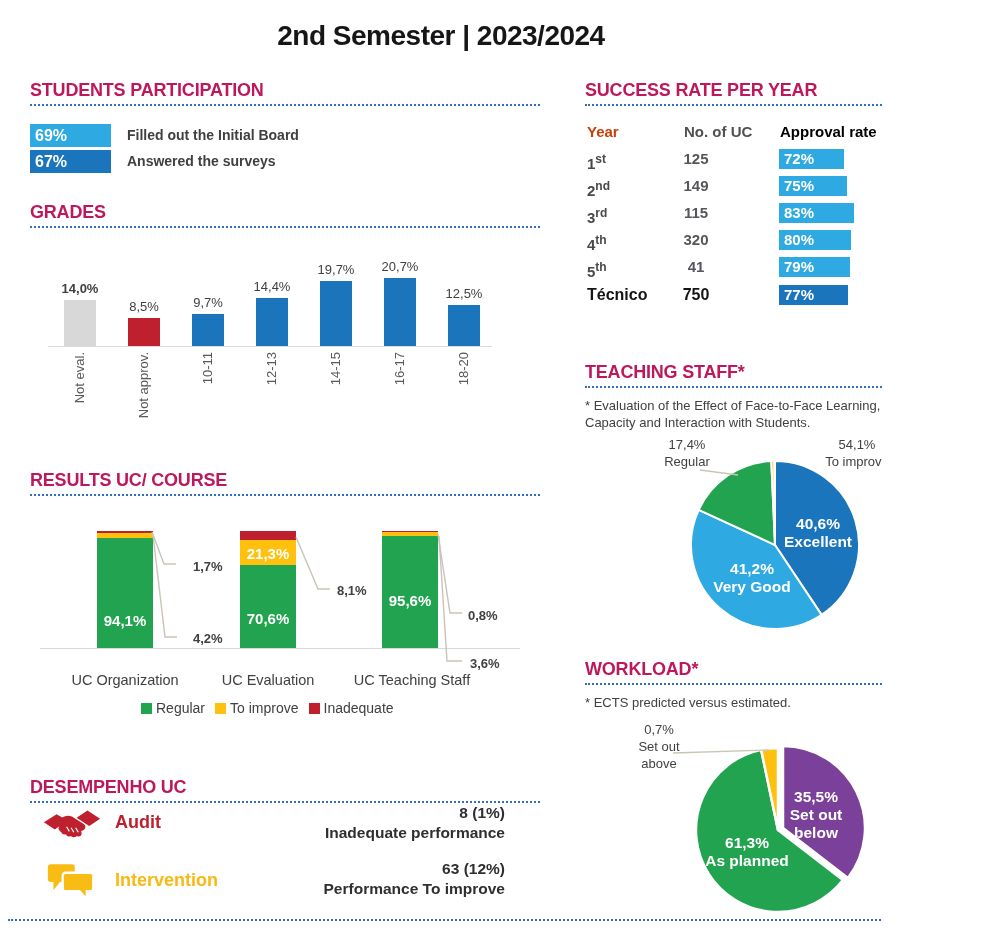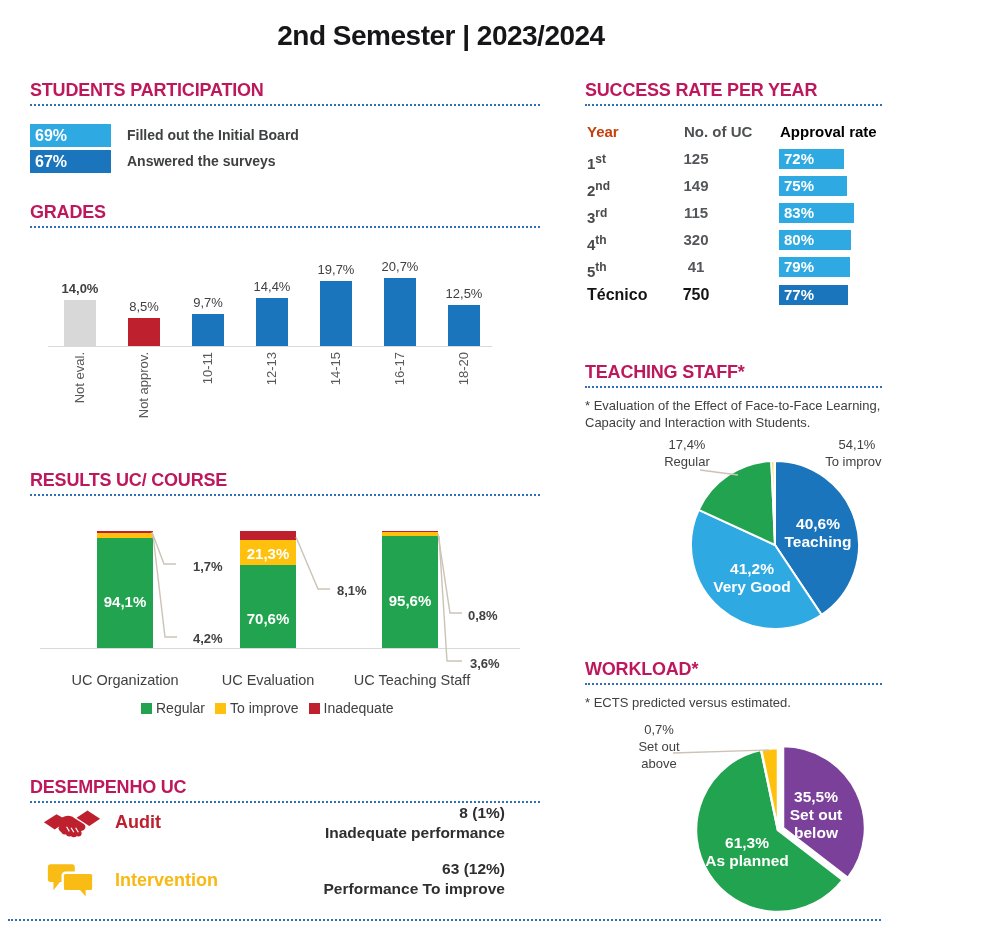--- a/index.html
+++ b/index.html
@@ -92,21 +92,21 @@
       <div style="position: absolute; left: 97px; top: 531px; width: 56px; height: 1.989px; background: rgb(190, 32, 46);"></div>
       <div style="position: absolute; left: 240px; top: 565.398px; width: 56px; height: 82.602px; background: rgb(34, 163, 79);"></div>
       <div style="position: absolute; left: 240px; top: 540.477px; width: 56px; height: 24.921px; background: rgb(255, 193, 14);"></div>
       <div style="position: absolute; left: 240px; top: 531px; width: 56px; height: 9.477px; background: rgb(190, 32, 46);"></div>
       <div style="position: absolute; left: 382px; top: 536.148px; width: 56px; height: 111.852px; background: rgb(34, 163, 79);"></div>
       <div style="position: absolute; left: 382px; top: 531.936px; width: 56px; height: 4.212px; background: rgb(255, 193, 14);"></div>
       <div style="position: absolute; left: 382px; top: 531px; width: 56px; height: 0.936px; background: rgb(190, 32, 46);"></div>
       <div class="catlab" style="left: 125px; top: 672px;">UC Organization</div>
       <div class="catlab" style="left: 268px; top: 672px;">UC Evaluation</div>
       <div class="catlab" style="left: 412px; top: 672px; text-align: center;">UC Teaching Staff</div>
-      <div class="seg-label" style="left: 125px; top: 601px;">94,1%</div>
+      <div class="seg-label" style="left: 125px; top: 620px;">94,1%</div>
       <div class="seg-label" style="left: 268px; top: 553px;">21,3%</div>
       <div class="seg-label" style="left: 268px; top: 618px;">70,6%</div>
       <div class="seg-label" style="left: 410px; top: 600px;">95,6%</div>
       <div class="callout" style="left: 193px; top: 559px;">1,7%</div>
       <div class="callout" style="left: 193px; top: 631px;">4,2%</div>
       <div class="callout" style="left: 337px; top: 583px;">8,1%</div>
       <div class="callout" style="left: 468px; top: 608px;">0,8%</div>
       <div class="callout" style="left: 470px; top: 656px;">3,6%</div>
       <div class="legend" style="left: 141px; top: 700px;">
         <div class="it">
@@ -154,21 +154,21 @@
   <div class="layer" id="teaching-pie">
       <svg width="178" height="178" style="position: absolute; left: 686px; top: 456px; overflow: visible;">
         <path d="M89,89 L89.00,5.00 A84,84 0 0 1 135.60,158.89 Z" fill="#1B75BC" stroke="#fff" stroke-width="2" stroke-linejoin="round"></path>
         <path d="M89,89 L135.60,158.89 A84,84 0 0 1 12.73,53.80 Z" fill="#2FA9E1" stroke="#fff" stroke-width="2" stroke-linejoin="round"></path>
         <path d="M89,89 L12.73,53.80 A84,84 0 0 1 85.30,5.08 Z" fill="#22A34F" stroke="#fff" stroke-width="2" stroke-linejoin="round"></path>
         <path d="M89,89 L85.30,5.08 A84,84 0 0 1 88.47,5.00 Z" fill="#FFC10E" stroke="#fff" stroke-width="2" stroke-linejoin="round"></path>
         <path d="M89,89 L88.47,5.00 A84,84 0 0 1 89.00,5.00 Z" fill="#BE202E" stroke="#fff" stroke-width="2" stroke-linejoin="round"></path>
       </svg>
       <div class="pie-in" style="left: 818px; top: 515px;">
         <div>40,6%</div>
-        <div>Teaching</div>
+        <div>Excellent</div>
       </div>
       <div class="pie-in" style="left: 752px; top: 560px;">
         <div>41,2%</div>
         <div>Very Good</div>
       </div>
       <div class="pie-out" style="left: 687px; top: 436px;">
         <div>17,4%</div>
         <div>Regular</div>
       </div>
       <div class="pie-out" style="left: 857px; top: 436px;">

